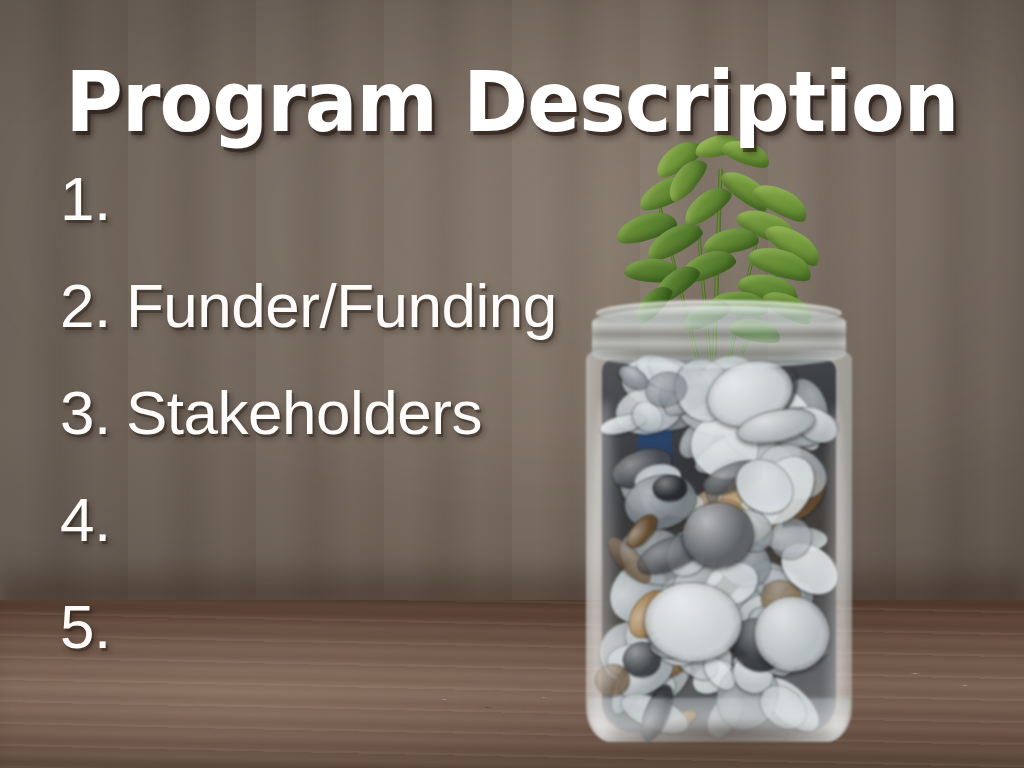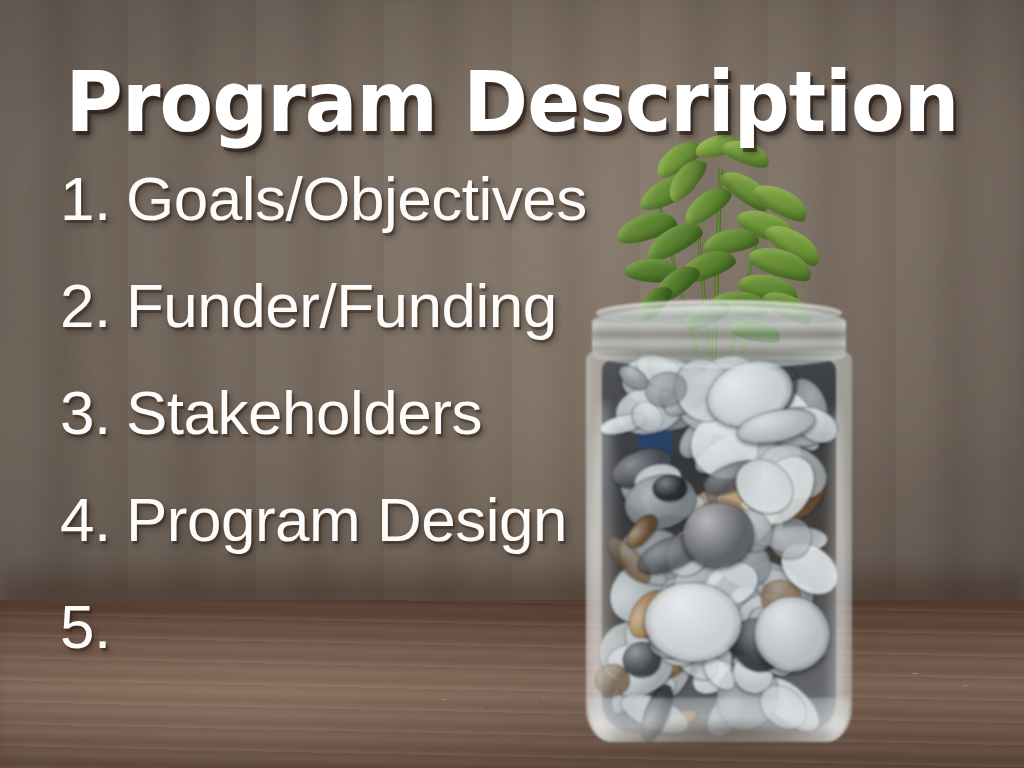--- a/index.html
+++ b/index.html
@@ -458,32 +458,30 @@
     </div>
 
     <div class="jar-shadow"></div>
   </div>
 
   <div class="title">Program Description</div>
 
   <ol class="list" id="bullet-list">
       <li>
         <span class="li-num">1.</span>
-        <span class="li-text">Goals/Objectives</span>
       </li>
       <li>
         <span class="li-num">2.</span>
         <span class="li-text">Funder/Funding</span>
       </li>
       <li>
         <span class="li-num">3.</span>
         <span class="li-text">Stakeholders</span>
       </li>
       <li>
         <span class="li-num">4.</span>
-        <span class="li-text">Program Design</span>
       </li>
       <li>
         <span class="li-num">5.</span>
       </li>
     </ol>
 
 </div>
 
 </body></html>

